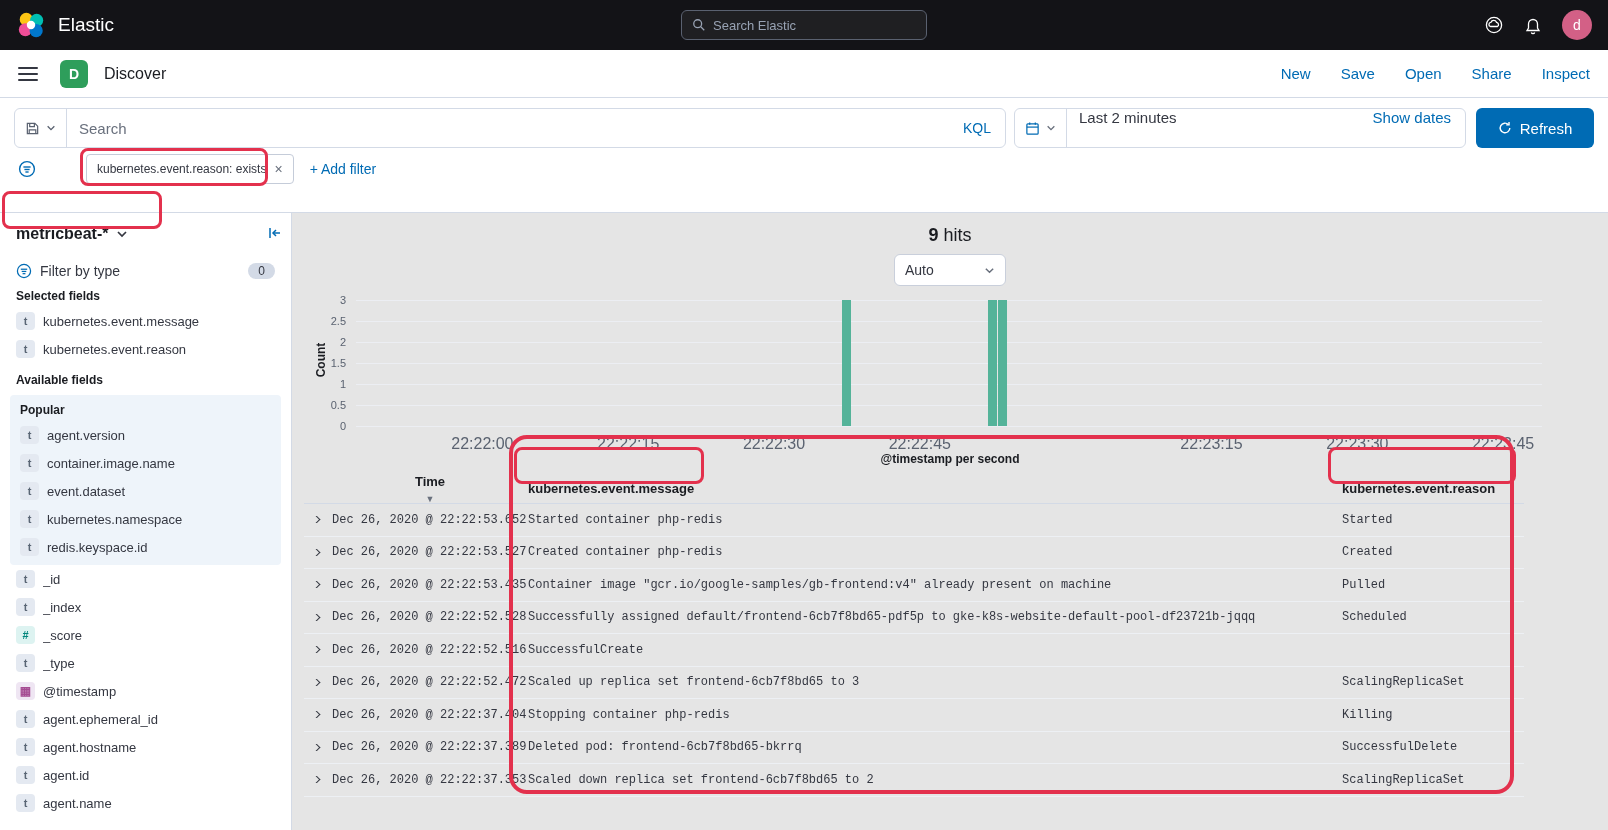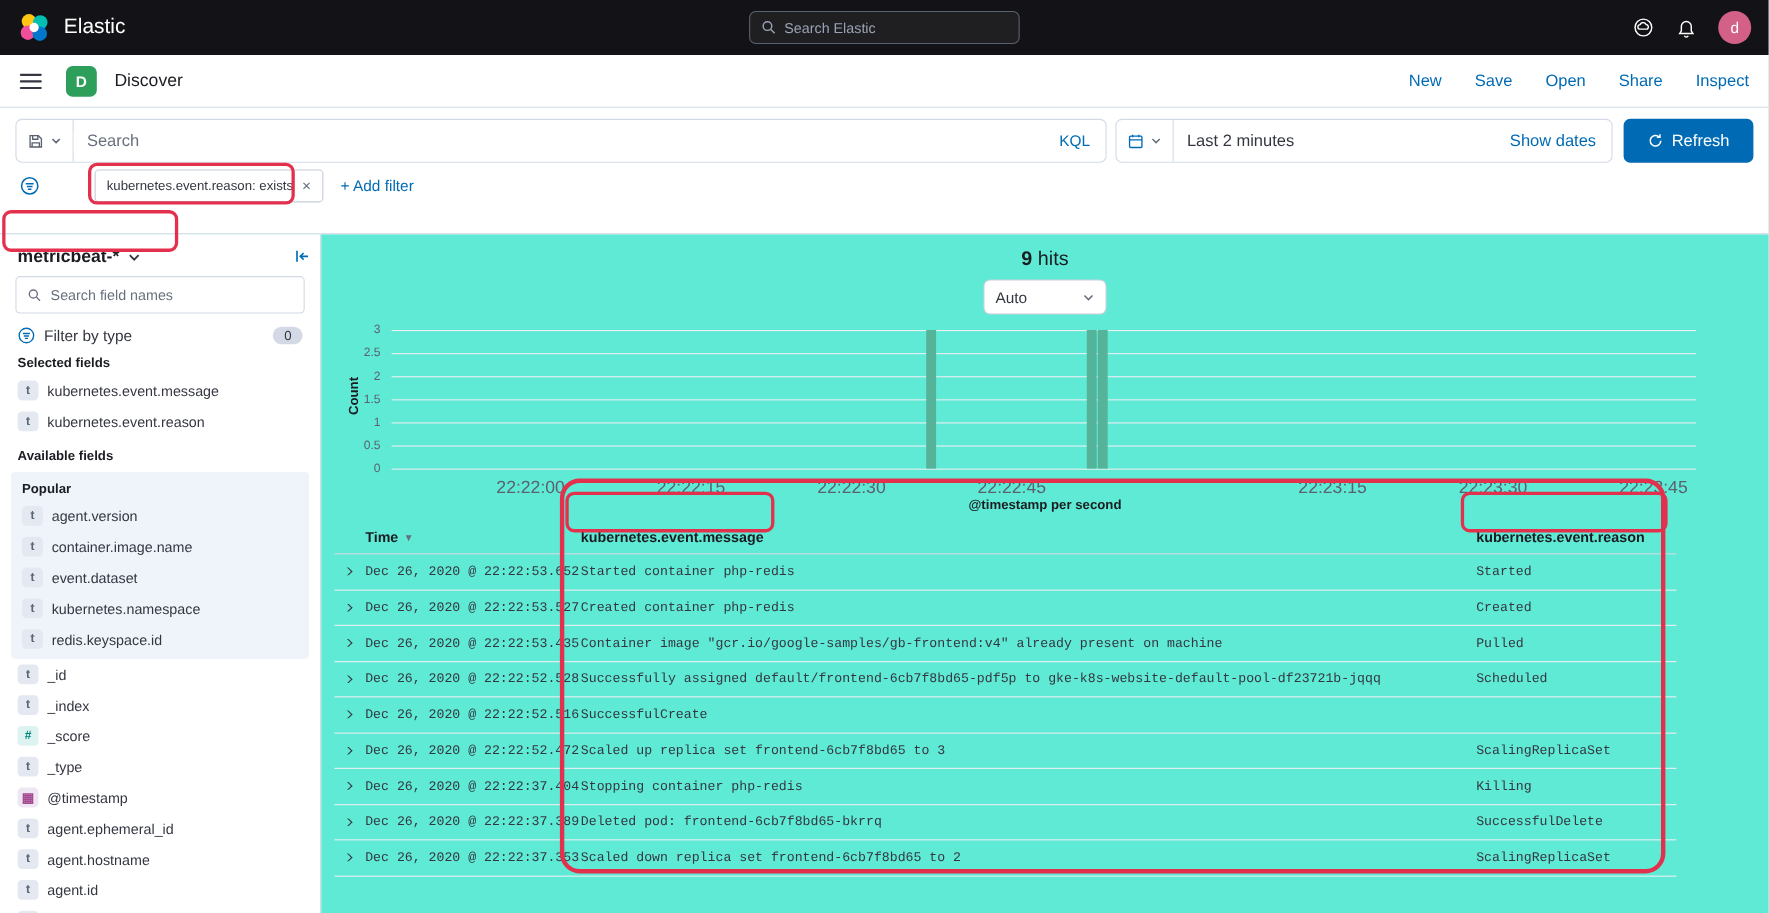--- a/index.html
+++ b/index.html
@@ -1,19 +1,19 @@
 <!DOCTYPE html>
 <html><head>
 <meta charset="utf-8">
 <style>
   *{box-sizing:border-box;margin:0;padding:0;}
   html,body{background:#fff;}
   body{font-family:"Liberation Sans",sans-serif;color:#343741;}
   .mono{font-family:"Liberation Mono","DejaVu Sans Mono",monospace;}
-  .page{position:relative;width:1608px;height:830px;overflow:hidden;background:#5eead4;}
+  .page{position:relative;width:1608px;height:830px;overflow:hidden;background:#e5e5e5;}
 
   
   .topbar{height:50px;background:#131317;display:flex;align-items:center;padding:0 16px;position:relative;}
   .brand{color:#fff;font-size:19px;margin-left:12px;}
   .topbar-search{position:absolute;left:50%;top:10px;transform:translateX(-50%);width:246px;height:30px;
     display:flex;align-items:center;gap:7px;padding:0 10px;border:1px solid #5a6170;border-radius:6px;
     background:rgba(255,255,255,0.05);color:#98A2B3;}
   .topbar-search input{flex:1;background:transparent;border:none;outline:none;color:#fff;font-size:13px;font-family:"Liberation Sans",sans-serif;}
   .topbar-search input::placeholder{color:#98A2B3;}
   .topbar-right{margin-left:auto;display:flex;align-items:center;gap:20px;}
@@ -32,21 +32,21 @@
   .appbar-actions a{color:#006BB4;font-size:15px;text-decoration:none;cursor:pointer;}
 
   
   .querybar{padding:10px 14px 22px;border-bottom:1px solid #D3DAE6;background:#fff;}
   .q-row{display:flex;align-items:center;}
   .search-group{flex:1;height:40px;border:1px solid #D3DAE6;border-radius:6px;display:flex;align-items:center;background:#fff;}
   .saved-q{display:flex;align-items:center;gap:6px;padding:0 10px;height:100%;border-right:1px solid #D3DAE6;color:#5a6270;cursor:pointer;}
   .search-group input{flex:1;border:none;outline:none;font-size:15px;padding:0 12px;color:#343741;font-family:"Liberation Sans",sans-serif;}
   .search-group input::placeholder{color:#69707D;}
   .kql{padding:0 14px;color:#006BB4;font-size:14px;cursor:pointer;}
-  .date-group{width:452px;height:40px;margin-left:8px;border:1px solid #D3DAE6;border-radius:6px;display:flex;align-items:center;background:#fff;}
+  .date-group{width:452px;height:40px;margin-left:8px;border:1px solid #D3DAE6;border-radius:6px;display:flex;align-items:flex-start;background:#fff;}
   .cal-btn{display:flex;align-items:center;gap:6px;padding:0 10px;height:100%;border-right:1px solid #D3DAE6;color:#006BB4;cursor:pointer;}
   .cal-btn .chev-glyph{color:#69707D;}
   .date-text{flex:1;padding-left:12px;font-size:15px;color:#343741;}
   .show-dates{color:#006BB4;font-size:15px;padding-right:14px;text-decoration:none;cursor:pointer;}
   .refresh-btn{margin-left:10px;width:118px;height:40px;background:#006BB4;border:none;border-radius:6px;color:#fff;
     font-size:15px;display:flex;align-items:center;justify-content:center;gap:8px;cursor:pointer;font-family:"Liberation Sans",sans-serif;}
   .filter-row{display:flex;align-items:center;padding:6px 0 6px 4px;}
   .filter-glyph{color:#006BB4;display:flex;align-items:center;}
   .filter-pill{display:flex;align-items:center;gap:8px;height:30px;padding:0 10px;margin-left:50px;
     border:1px solid #C5CCD9;border-radius:4px;background:#fff;font-size:12px;color:#343741;cursor:pointer;}
@@ -96,21 +96,21 @@
   .xtick{position:absolute;top:calc(100% + 9px);transform:translateX(-50%);font-size:16px;color:#5a6270;white-space:nowrap;}
   .bar{position:absolute;bottom:0;width:9px;background:#54B399;}
   .xlabel{text-align:center;margin-top:26px;font-size:12px;font-weight:700;color:#1a1c21;}
 
   
   .table{margin:8px 84px 0 12px;}
   .thead,.trow{display:grid;grid-template-columns:28px 196px 1fr 182px;align-items:center;}
   .thead{height:30px;border-bottom:1px solid #D3DAE6;font-size:13px;font-weight:700;color:#1a1c21;}
   .trow{height:32.5px;border-bottom:1px solid #EDF0F4;font-size:12px;color:#343741;}
   .tcell{overflow:hidden;white-space:nowrap;}
-  .th-time{display:flex;align-items:center;gap:5px;cursor:pointer;}
+  .th-time{display:flex;align-items:center;gap:5px;cursor:pointer;flex-direction:column;}
   .sort-arrow{font-size:9px;color:#69707D;}
   .expander{display:flex;align-items:center;}
   .chev{display:inline-block;width:7px;height:7px;border-right:1.6px solid #343741;border-bottom:1.6px solid #343741;
     transform:rotate(-45deg);margin-left:8px;}
   .chev-glyph{font-size:10px;}
 
   
   .ann{position:absolute;border:3px solid #E3314D;border-radius:8px;pointer-events:none;z-index:40;}
   .ann-big{border-width:4px;border-radius:18px;}
 </style>
@@ -239,29 +239,20 @@
             <line x1="3" y1="3" x2="3" y2="13"></line>
             <line x1="13" y1="8" x2="6" y2="8"></line>
             <polyline points="9,5 6,8 9,11"></polyline>
           </svg>
       </span>
       <div class="ip-row">
         <span class="ip-name">metricbeat-*</span>
         <svg class="chev-svg" width="12" height="12" viewBox="0 0 12 12" fill="none" stroke="currentColor" stroke-width="1.7">
             <polyline points="2,4 6,8 10,4"></polyline>
           </svg>
-      </div>
-      <div class="field-search">
-        <span style="display:flex;">
-          <svg width="13" height="13" viewBox="0 0 16 16" fill="none" stroke="currentColor" stroke-width="1.5">
-              <circle cx="6.5" cy="6.5" r="4.5"></circle>
-              <line x1="10" y1="10" x2="14" y2="14"></line>
-            </svg>
-        </span>
-        <input type="text" placeholder="Search field names" style="">
       </div>
       <div class="filter-type-row">
         <span class="filter-glyph">
           <svg width="16" height="16" viewBox="0 0 18 18" fill="none" stroke="currentColor" stroke-width="1.4">
               <circle cx="9" cy="9" r="7.4"></circle>
               <line x1="5.4" y1="7" x2="12.6" y2="7"></line>
               <line x1="6.4" y1="9.5" x2="11.6" y2="9.5"></line>
               <line x1="7.4" y1="12" x2="10.6" y2="12"></line>
             </svg>
         </span>

